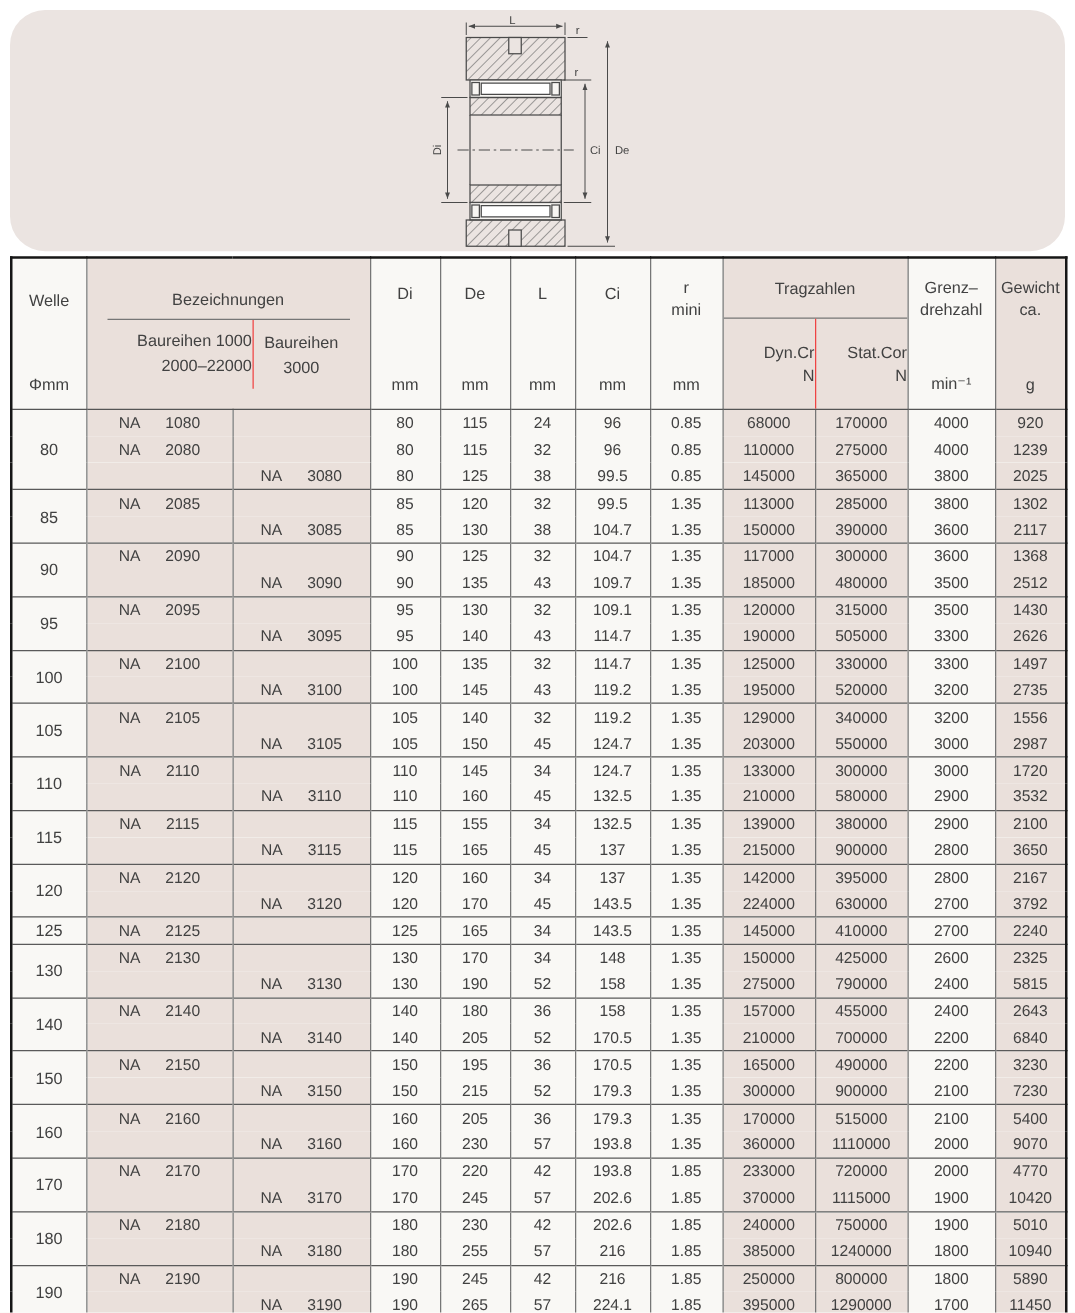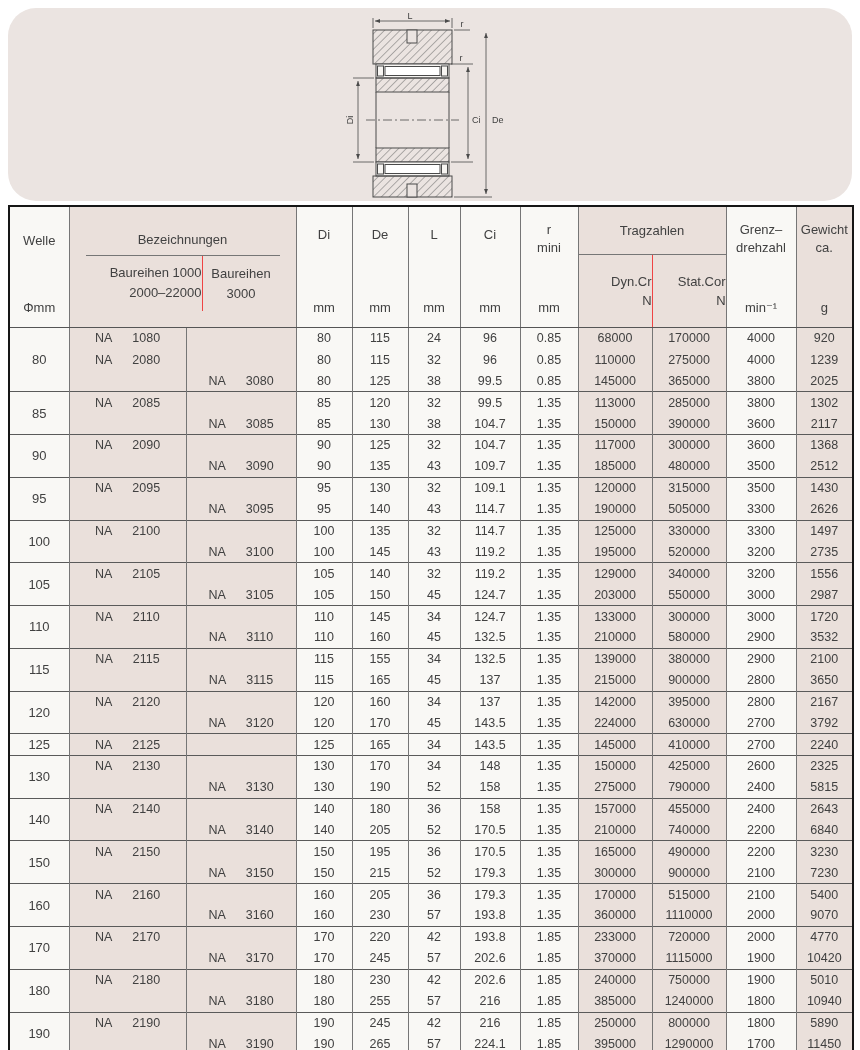--- a/index.html
+++ b/index.html
@@ -544,21 +544,21 @@
       </tr>
       <tr>
         <td class="shade"></td>
         <td class="shade"><span class="des-p">NA</span><span>3140</span></td>
         <td>140</td>
         <td>205</td>
         <td>52</td>
         <td>170.5</td>
         <td>1.35</td>
         <td class="shade">210000</td>
-        <td class="shade">740000</td>
+        <td class="shade">700000</td>
         <td>2200</td>
         <td class="shade">6840</td>
       </tr>
       <tr class="group-start">
         <td class="c-welle" rowspan="2">150</td>
         <td class="shade"><span class="des-p">NA</span><span>2150</span></td>
         <td class="shade"></td>
         <td>150</td>
         <td>195</td>
         <td>36</td>

